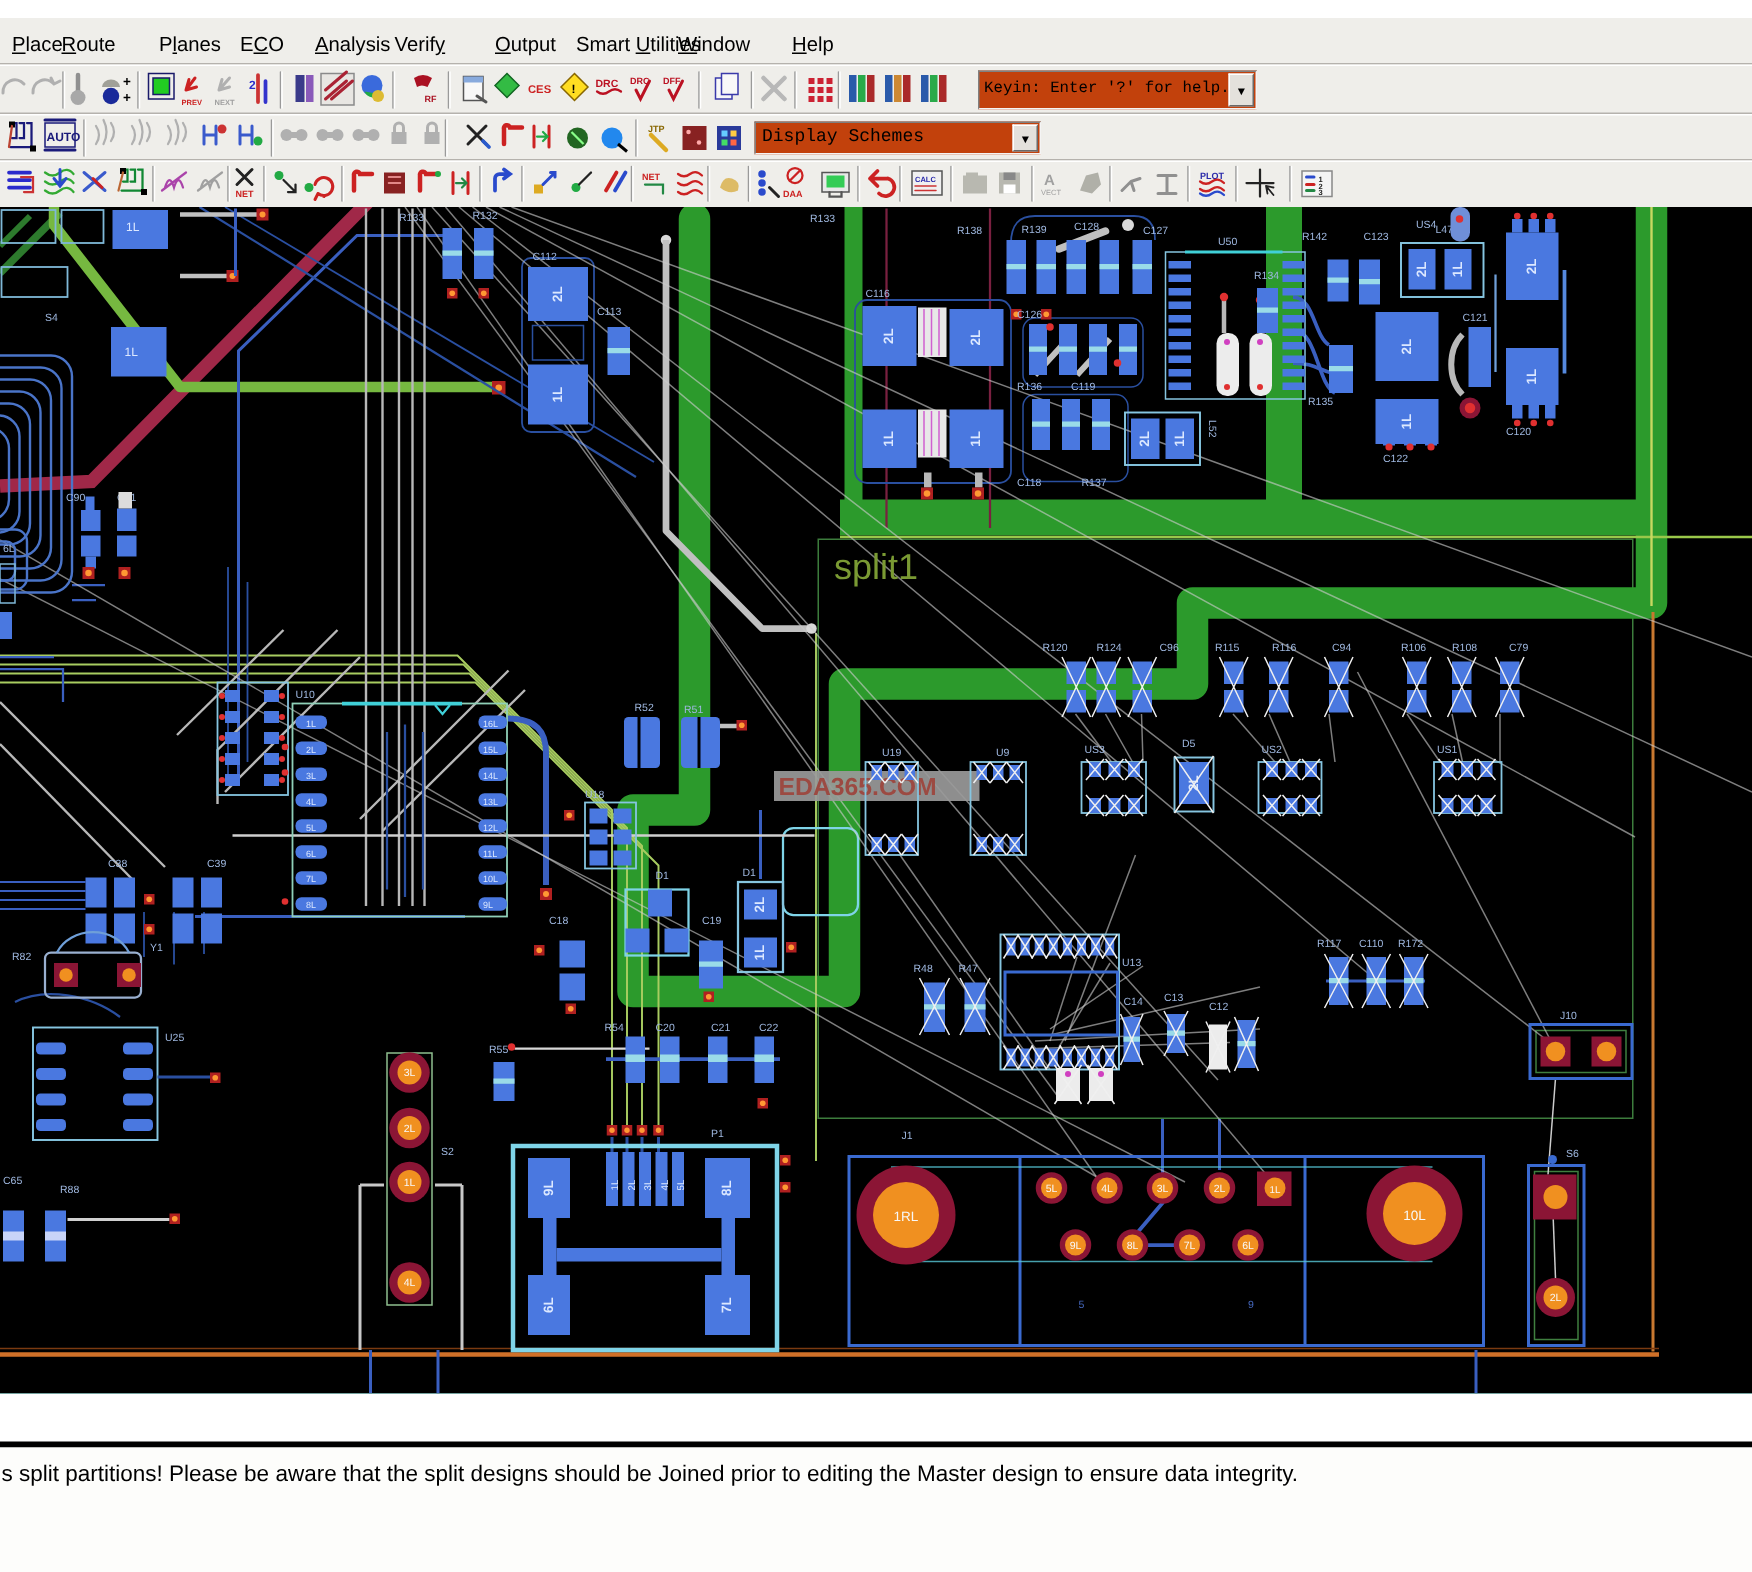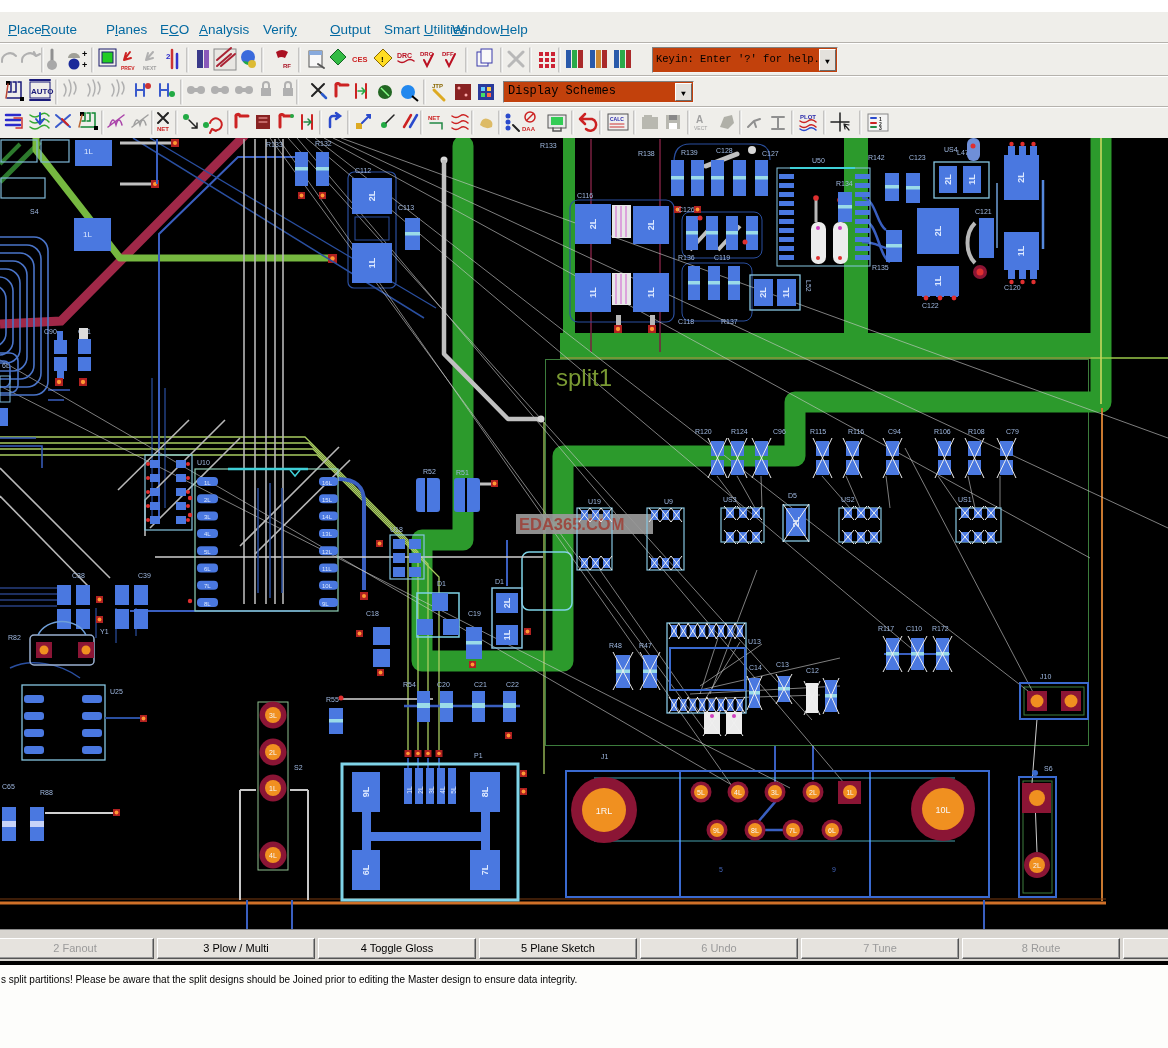--- a/index.html
+++ b/index.html
@@ -1,43 +1,43 @@
 <!DOCTYPE html>
 <html><head><meta charset="utf-8"><style>
 *{margin:0;padding:0;box-sizing:border-box}
 html,body{width:1168px;height:1048px;overflow:hidden;background:#fff;font-family:"Liberation Sans",sans-serif}
 #root{position:relative;width:1168px;height:1048px}
 #title{position:absolute;left:0;top:0;width:1168px;height:12px;background:linear-gradient(#cfdef2,#a9c6e6);border-bottom:1px solid #7f9dbf;overflow:hidden}
 #title span{position:absolute;left:2px;top:-2px;font-size:12px;font-weight:bold;color:#12224a;white-space:pre}
 #menubar{position:absolute;left:0;top:12px;width:1168px;height:32px;background:#efeeea;border-bottom:1px solid #d8d5d0}
-.mi{position:absolute;top:10px;font-size:13.5px;color:#0369a1}
+.mi{position:absolute;top:10px;font-size:13.5px;color:#000000}
 #tools{position:absolute;left:0;top:44px;width:1168px;height:94px;background:#efeeea}
 .hsep{position:absolute;left:0;width:1168px;height:2px;border-top:1px solid #b5b2ad;border-bottom:1px solid #fff}
 .combo{position:absolute;background:#c2410c;white-space:nowrap;overflow:hidden;border-top:1.5px solid #808080;border-left:1.5px solid #808080;border-bottom:1.5px solid #f4f4f4;border-right:1.5px solid #f4f4f4;font-family:"Liberation Mono",monospace;color:#000}
 .cbtn{position:absolute;right:1px;top:1px;bottom:1px;width:17px;background:#e4e1dc;border:1px solid #fff;border-right-color:#6a6a6a;border-bottom-color:#6a6a6a;font-size:8px;color:#000;text-align:center}
 #canvas{position:absolute;left:0;top:138px;width:1168px;height:791px;background:#0f766e;overflow:hidden}
 #botbar{position:absolute;left:0;top:929px;width:1168px;height:33px;background:#d8d5d0;border-top:1px solid #8a8a8a;overflow:hidden}
 .btn{position:absolute;top:8px;height:21px;background:#e6e3de;border:1px solid #555;border-top-color:#fff;border-left-color:#fff;box-shadow:inset -1px -1px 0 #9a9a9a;font-size:11px;text-align:center;line-height:19px;color:#000}
 .btn.dis{color:#9a9a9a}
 #blackbar{position:absolute;left:0;top:961px;width:1168px;height:4px;background:#000}
 #status{position:absolute;left:0;top:965px;width:1168px;height:83px;background:#fdfdfb}
-#status div{position:absolute;left:1px;top:9px;font-size:10px;color:#000;white-space:nowrap}
+#status div{position:absolute;left:1px;top:9px;font-size:15px;color:#000;white-space:nowrap}
 </style></head><body>
 <div id="root">
 <div id="menubar">
       <span class="mi" style="left:8px"><u>P</u>lace</span>
       <span class="mi" style="left:41px"><u>R</u>oute</span>
       <span class="mi" style="left:106px">P<u>l</u>anes</span>
       <span class="mi" style="left:160px">E<u>C</u>O</span>
-      <span class="mi" style="left:199px"><u>A</u>nalysis</span>
+      <span class="mi" style="left:210px"><u>A</u>nalysis</span>
       <span class="mi" style="left:263px">Verif<u>y</u></span>
       <span class="mi" style="left:330px"><u>O</u>utput</span>
       <span class="mi" style="left:384px">Smart <u>U</u>tilities</span>
       <span class="mi" style="left:452px"><u>W</u>indow</span>
-      <span class="mi" style="left:500px"><u>H</u>elp</span>
+      <span class="mi" style="left:528px"><u>H</u>elp</span>
     </div>
 <div id="tools">
 <div class="hsep" style="top:-2px"></div>
 <div class="hsep" style="top:31px"></div>
 <div class="hsep" style="top:62px"></div>
 <svg width="930" height="94" viewBox="0 0 930 94" style="position:absolute;left:0;top:0">
         <path d="M2,18 A8,8 0 0 1 16,12" stroke="#b0b0b0" stroke-width="2" fill="none" stroke-linecap="round"></path>
         <path d="M22,18 A8,8 0 0 1 36,12 l-2,-4 m2,4 l4,-2" stroke="#b0b0b0" stroke-width="2" fill="none" stroke-linecap="round"></path>
         <path d="M42,4 V28" stroke="#9a9a9a" stroke-width="1" fill="none" stroke-linecap="round"></path>
         <path d="M43,4 V28" stroke="#ffffff" stroke-width="1" fill="none" stroke-linecap="round"></path>
@@ -1054,26 +1054,16 @@
         <text x="940.5" y="143.0" font-size="9" font-weight="bold" fill="#dce8ff" text-anchor="middle" transform="rotate(-90 940.5 143.0)" font-family="Liberation Sans">1L</text>
         <rect x="922" y="150" width="8" height="9" fill="#4a78e0"></rect>
         <circle cx="926" cy="160" r="2.4" fill="#e03030"></circle>
         <rect x="936" y="150" width="8" height="9" fill="#4a78e0"></rect>
         <circle cx="940" cy="160" r="2.4" fill="#e03030"></circle>
         <rect x="950" y="150" width="8" height="9" fill="#4a78e0"></rect>
         <circle cx="954" cy="160" r="2.4" fill="#e03030"></circle>
         <text x="922" y="170" font-size="7" fill="#9fb8e0" font-family="Liberation Sans">C122</text>
         <text x="540" y="10" font-size="7" fill="#9fb8e0" font-family="Liberation Sans">R133</text>
       </svg></div>
-<div id="botbar">
-      <div class="btn dis" style="left:-4px;width:158px">2 Fanout</div>
-      <div class="btn" style="left:157px;width:158px">3 Plow / Multi</div>
-      <div class="btn" style="left:318px;width:158px">4 Toggle Gloss</div>
-      <div class="btn" style="left:479px;width:158px">5 Plane Sketch</div>
-      <div class="btn dis" style="left:640px;width:158px">6 Undo</div>
-      <div class="btn dis" style="left:801px;width:158px">7 Tune</div>
-      <div class="btn dis" style="left:962px;width:158px">8 Route</div>
-      <div class="btn dis" style="left:1123px;width:158px"></div>
-    </div>
 <div id="blackbar"></div>
 <div id="status">
       <div>s split partitions! Please be aware that the split designs should be Joined prior to editing the Master design to ensure data integrity.</div>
     </div>
 </div>
 </body></html>

